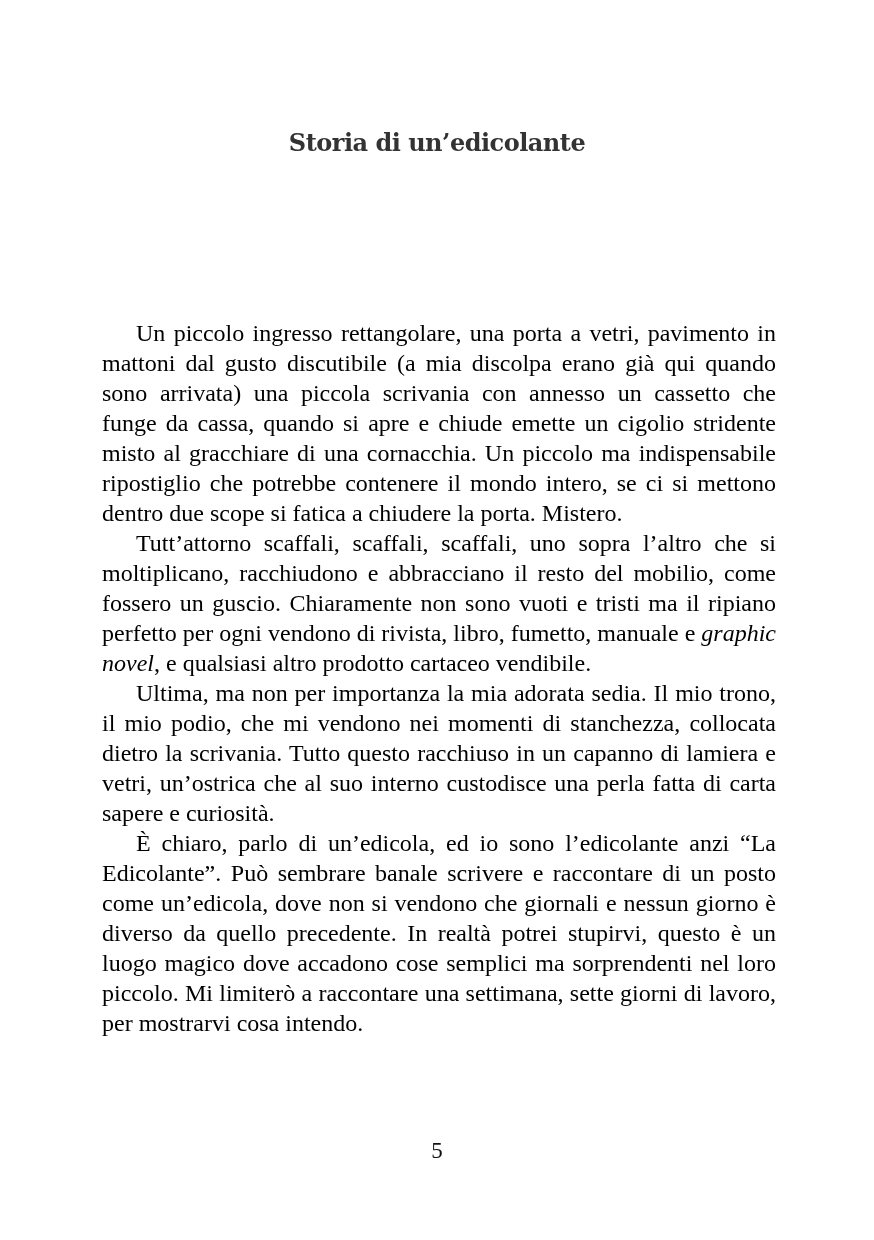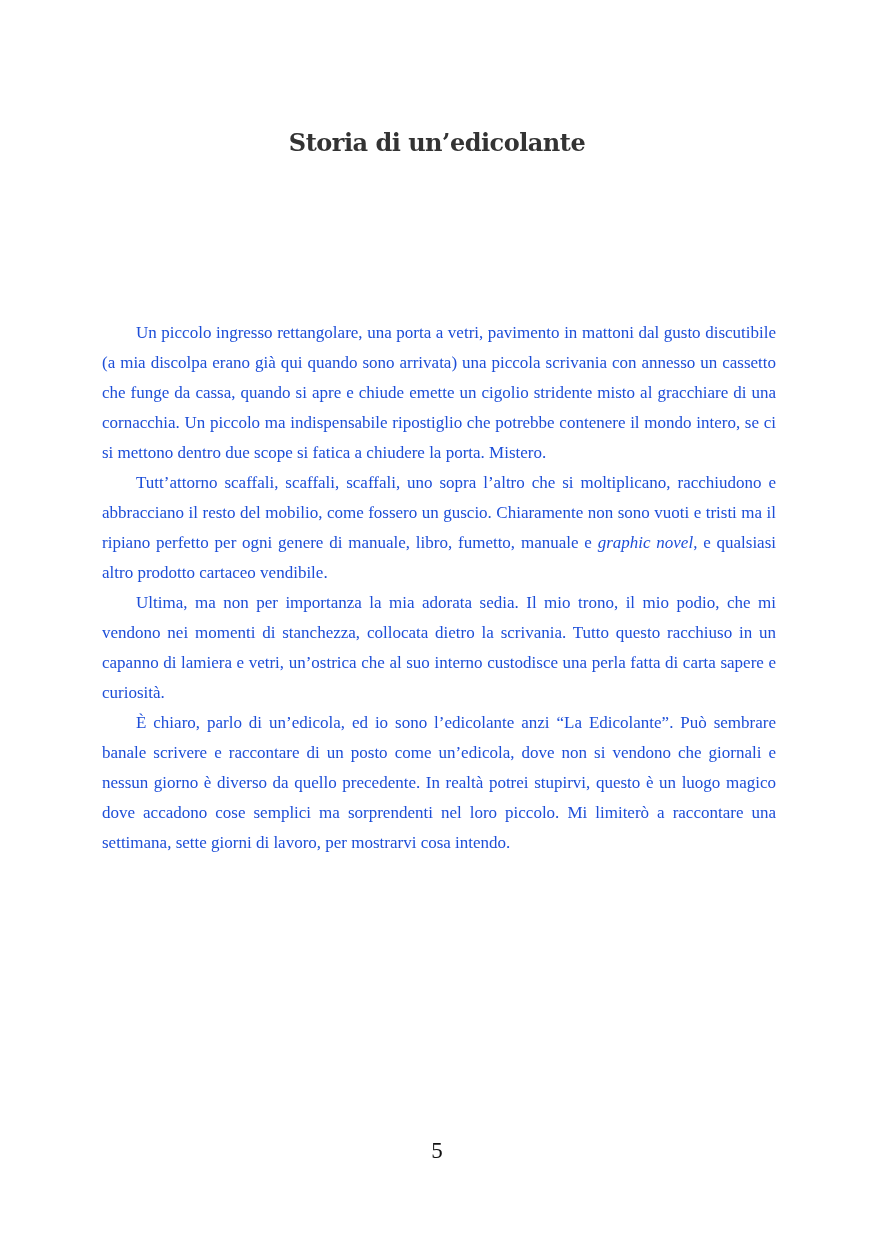--- a/index.html
+++ b/index.html
@@ -11,23 +11,23 @@
     font-family: "DejaVu Serif", serif;
     font-weight: bold;
     font-size: 24px;
     color: #333333;
     letter-spacing: -0.5px;
     margin: 0;
   }
   .body-text {
     position: absolute; top: 318px; left: 102px; width: 674px;
     font-family: "Liberation Serif", serif;
-    font-size: 17px;
+    font-size: 24px;
     line-height: 30px;
-    color: #1d4ed8;
+    color: #000000;
     text-align: justify;
     hyphens: manual;
   }
   .body-text p { margin: 0; text-indent: 34px; }
   .body-text em { font-style: italic; }
   .page-number {
     position: absolute; top: 1138px; left: 0; width: 874px;
     text-align: center;
     font-family: "Liberation Serif", serif;
     font-size: 23px;
@@ -35,19 +35,19 @@
   }
 </style>
 </head>
 <body>
 
 <div class="page">
   <h1 class="title">Storia di un’edicolante</h1>
 
   <div class="body-text">
     <p>Un piccolo ingresso rettangolare, una porta a vetri, pavimento in mattoni dal gusto discutibile (a mia discolpa erano già qui quando sono arrivata) una piccola scrivania con annesso un cassetto che funge da cassa, quando si apre e chiude emette un cigolio stridente misto al gracchiare di una cornacchia. Un piccolo ma indispensabile ripostiglio che potrebbe contenere il mondo intero, se ci si mettono dentro due scope si fatica a chiudere la porta. Mistero.</p>
-    <p><span>Tutt’attorno scaffali, scaffali, scaffali, uno sopra l’altro che si moltiplicano, racchiudono e abbracciano il resto del mobilio, come fossero un guscio. Chiaramente non sono vuoti e tristi ma il ripiano perfetto per ogni genere di manuale, libro, fumetto, manuale e </span><em>graphic novel</em><span>, e qualsiasi altro prodotto cartaceo vendibile.</span></p>
+    <p><span>Tutt’attorno scaffali, scaffali, scaffali, uno sopra l’altro che si moltiplicano, racchiudono e abbracciano il resto del mobilio, come fossero un guscio. Chiaramente non sono vuoti e tristi ma il ripiano perfetto per ogni vendono di rivista, libro, fumetto, manuale e </span><em>graphic novel</em><span>, e qualsiasi altro prodotto cartaceo vendibile.</span></p>
     <p>Ultima, ma non per importanza la mia adorata sedia. Il mio trono, il mio podio, che mi vendono nei momenti di stanchezza, collocata dietro la scrivania. Tutto questo racchiuso in un capanno di lamiera e vetri, un’ostrica che al suo interno custodisce una perla fatta di carta sapere e curiosità.</p>
     <p>È chiaro, parlo di un’edicola, ed io sono l’edicolante anzi “La Edicolante”. Può sembrare banale scrivere e raccontare di un posto come un’edicola, dove non si vendono che giornali e nessun giorno è diverso da quello precedente. In realtà potrei stupirvi, questo è un luogo magico dove accadono cose semplici ma sorprendenti nel loro piccolo. Mi limiterò a raccontare una settimana, sette giorni di lavoro, per mostrarvi cosa intendo.</p>
   </div>
 
   <div class="page-number">5</div>
 </div>
 
 </body></html>

